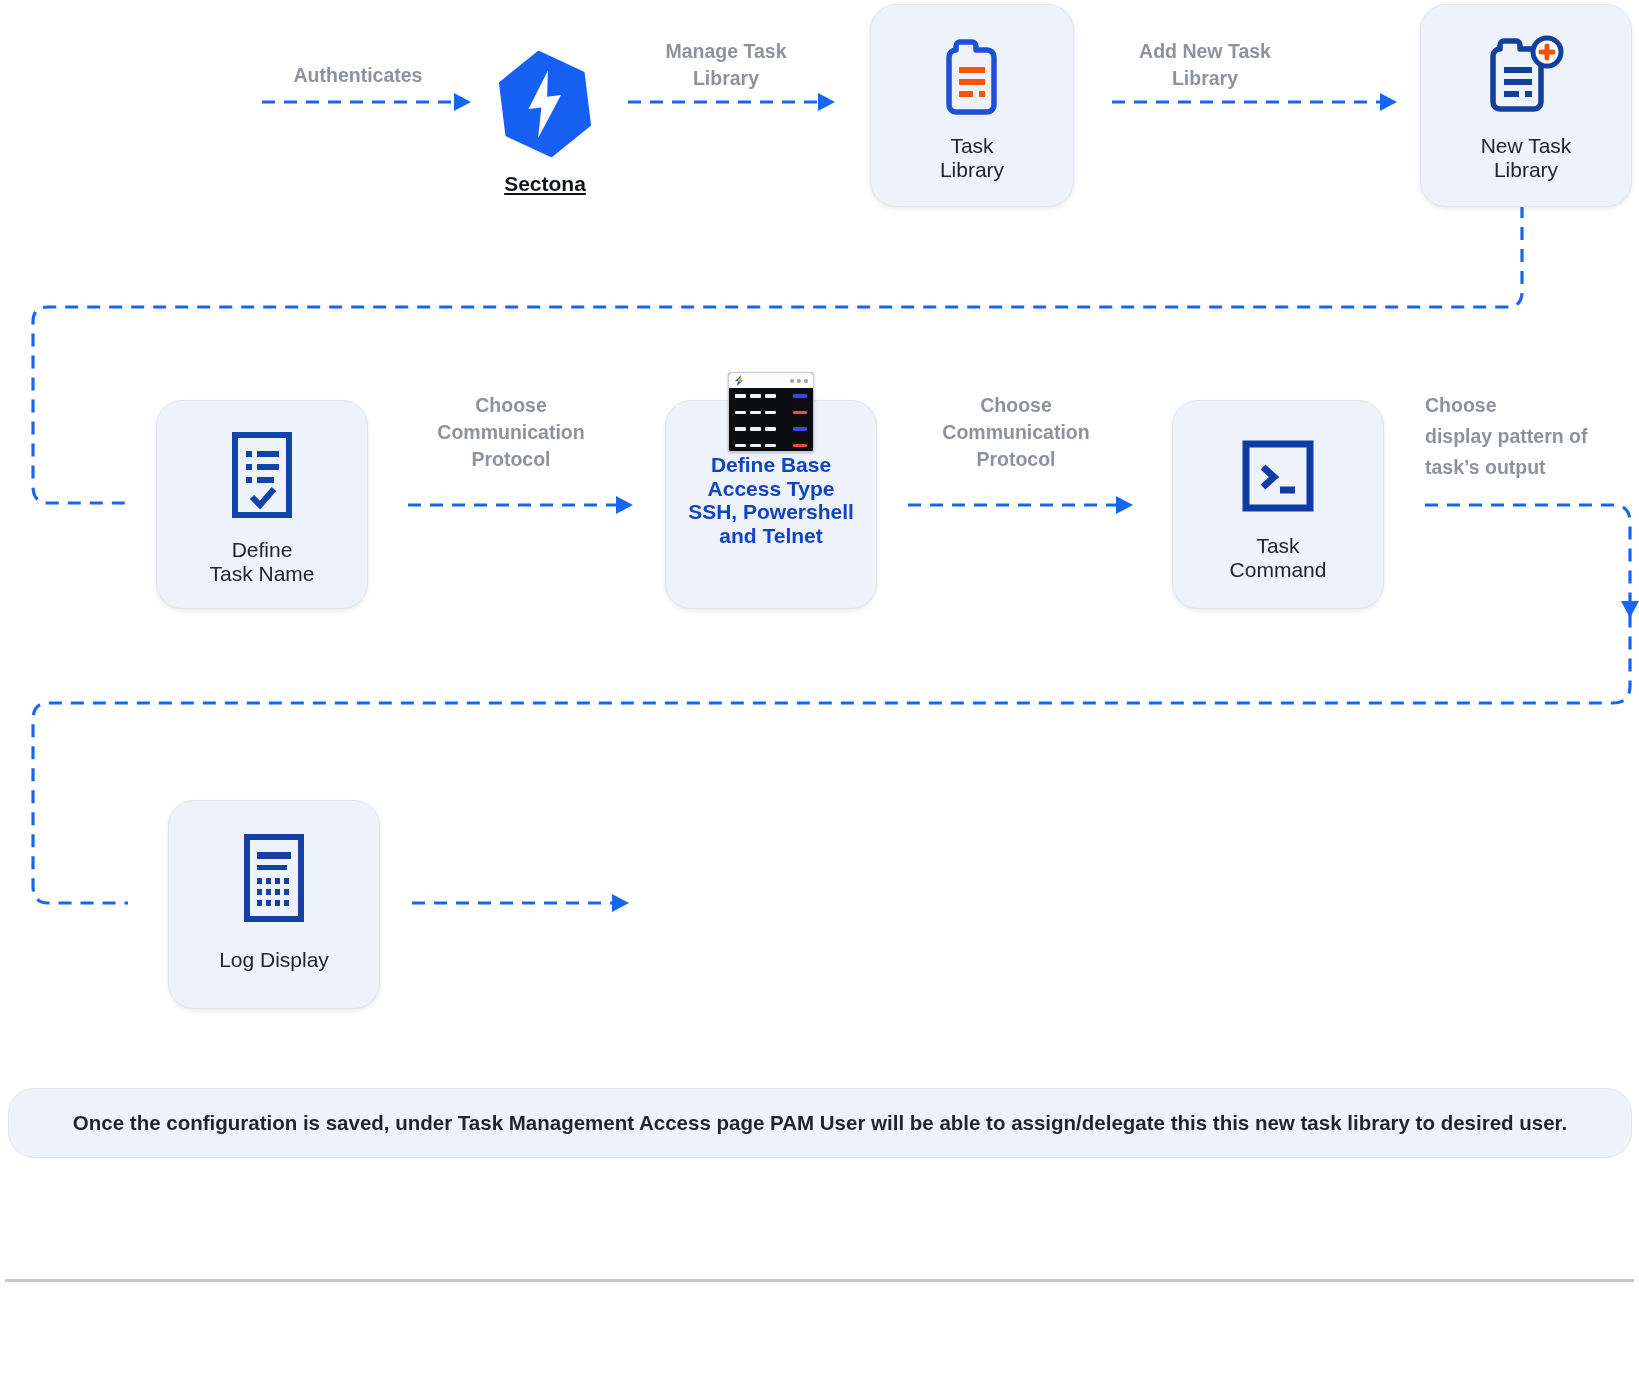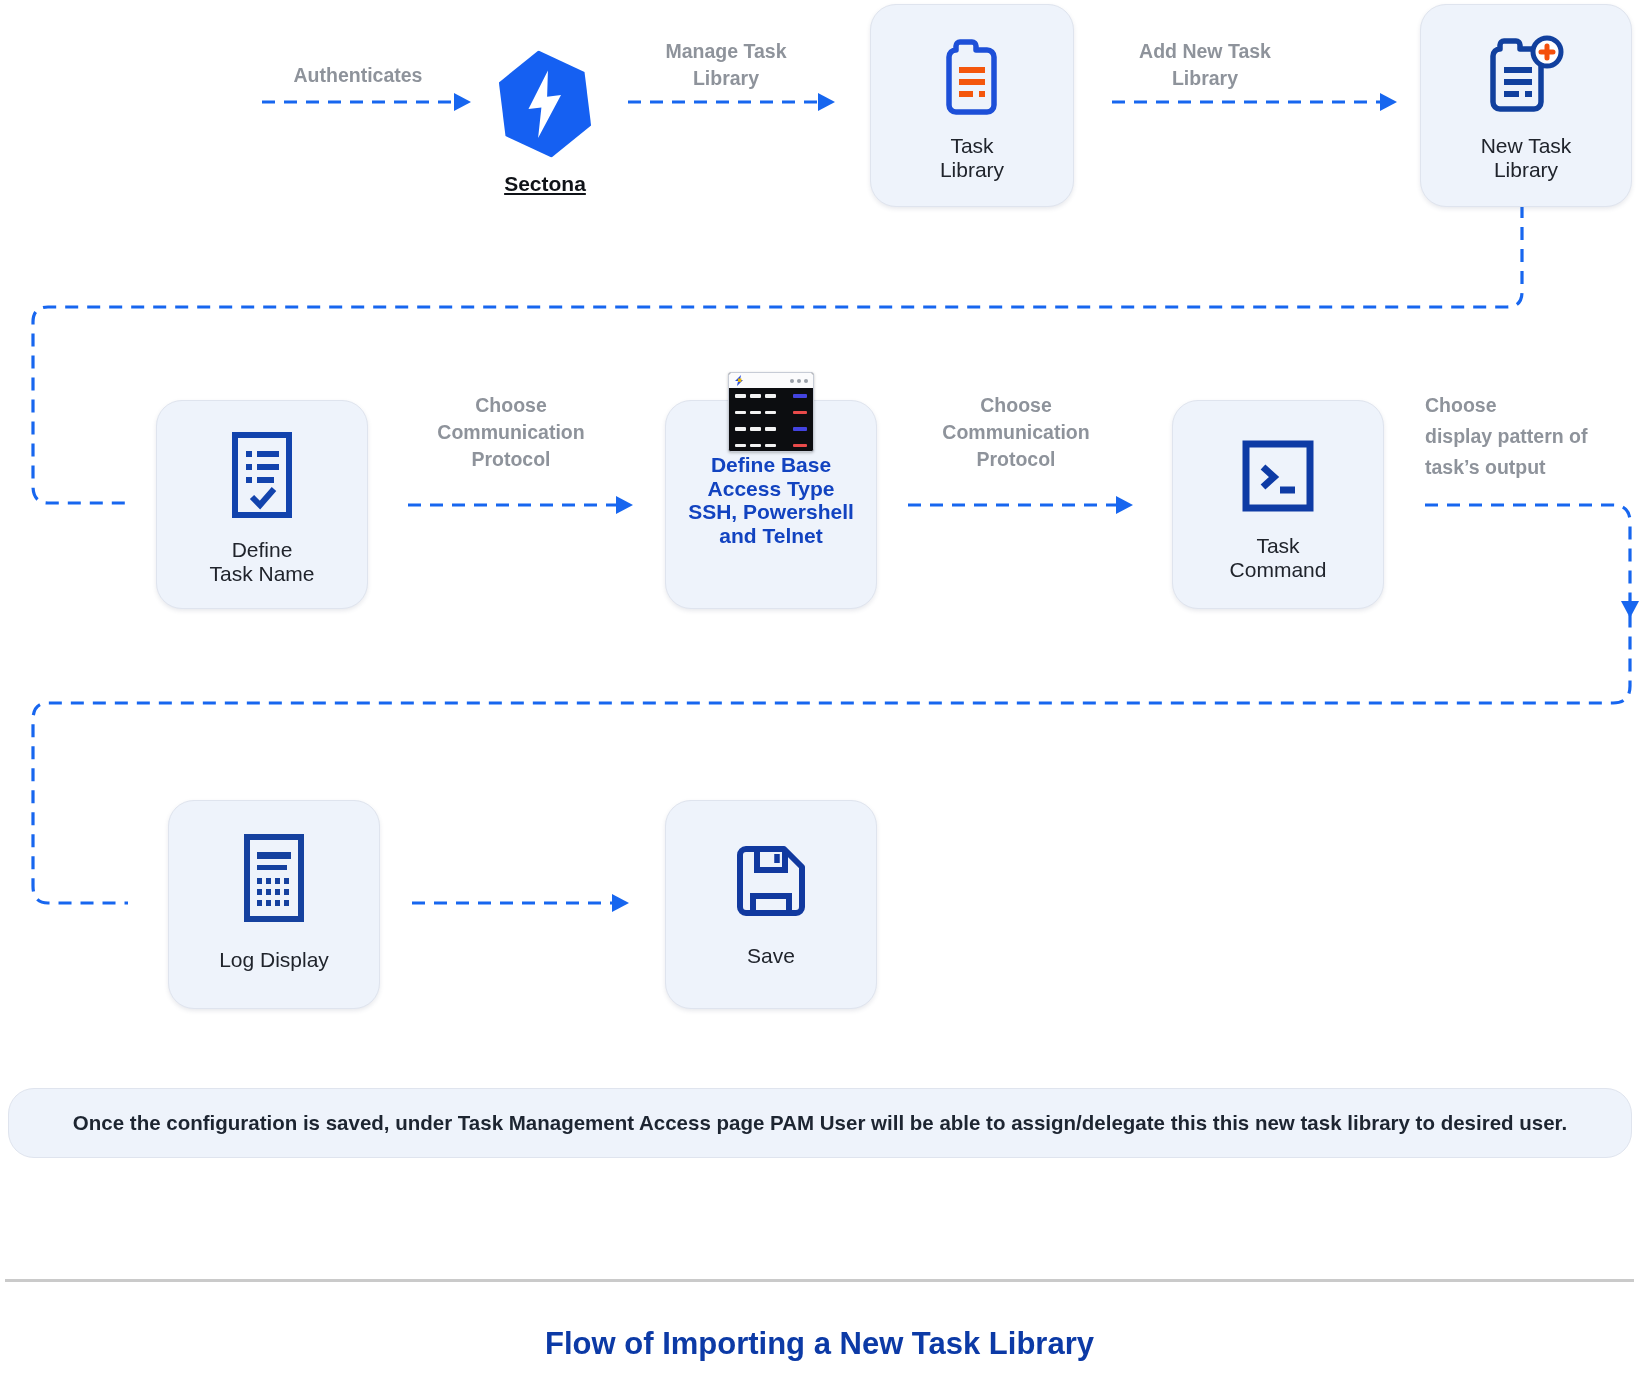--- a/index.html
+++ b/index.html
@@ -225,32 +225,20 @@
           <rect x="15" y="67" width="5" height="6"></rect>
             <rect x="24" y="67" width="5" height="6"></rect>
             <rect x="33" y="67" width="5" height="6"></rect>
             <rect x="42" y="67" width="5" height="6"></rect>
         </g>
       </svg>
     </span>
     <div class="node-label" style="bottom:36px">Log Display</div>
   </div>
 
-  <div class="node" style="left:665px;top:800px;width:210px;height:207px">
-    <span class="node-icon" style="top:38px">
-      <svg width="82" height="82" viewBox="0 0 82 82">
-        <path d="M16 10 h38 l18 18 v40 a6 6 0 0 1 -6 6 h-50 a6 6 0 0 1 -6 -6 v-52 a6 6 0 0 1 6 -6 z" fill="none" stroke="#11399f" stroke-width="6" stroke-linejoin="round"></path>
-        <path d="M27 10 v21 h28 v-21" fill="none" stroke="#11399f" stroke-width="6"></path>
-        <path d="M47 15 v9" stroke="#11399f" stroke-width="5.5"></path>
-        <path d="M23 74 v-17 h36 v17" fill="none" stroke="#11399f" stroke-width="6"></path>
-      </svg>
-    </span>
-    <div class="node-label" style="bottom:40px">Save</div>
-  </div>
 
   <div class="note-box">
     <span class="note-text">Once the configuration is saved, under Task Management Access page PAM User will be able to assign/delegate this this new task library to desired user.</span>
   </div>
 
   <div class="divider"></div>
-  <div class="footer-title">Flow of Importing a New Task Library</div>
 
 </div>
 
 </body></html>

